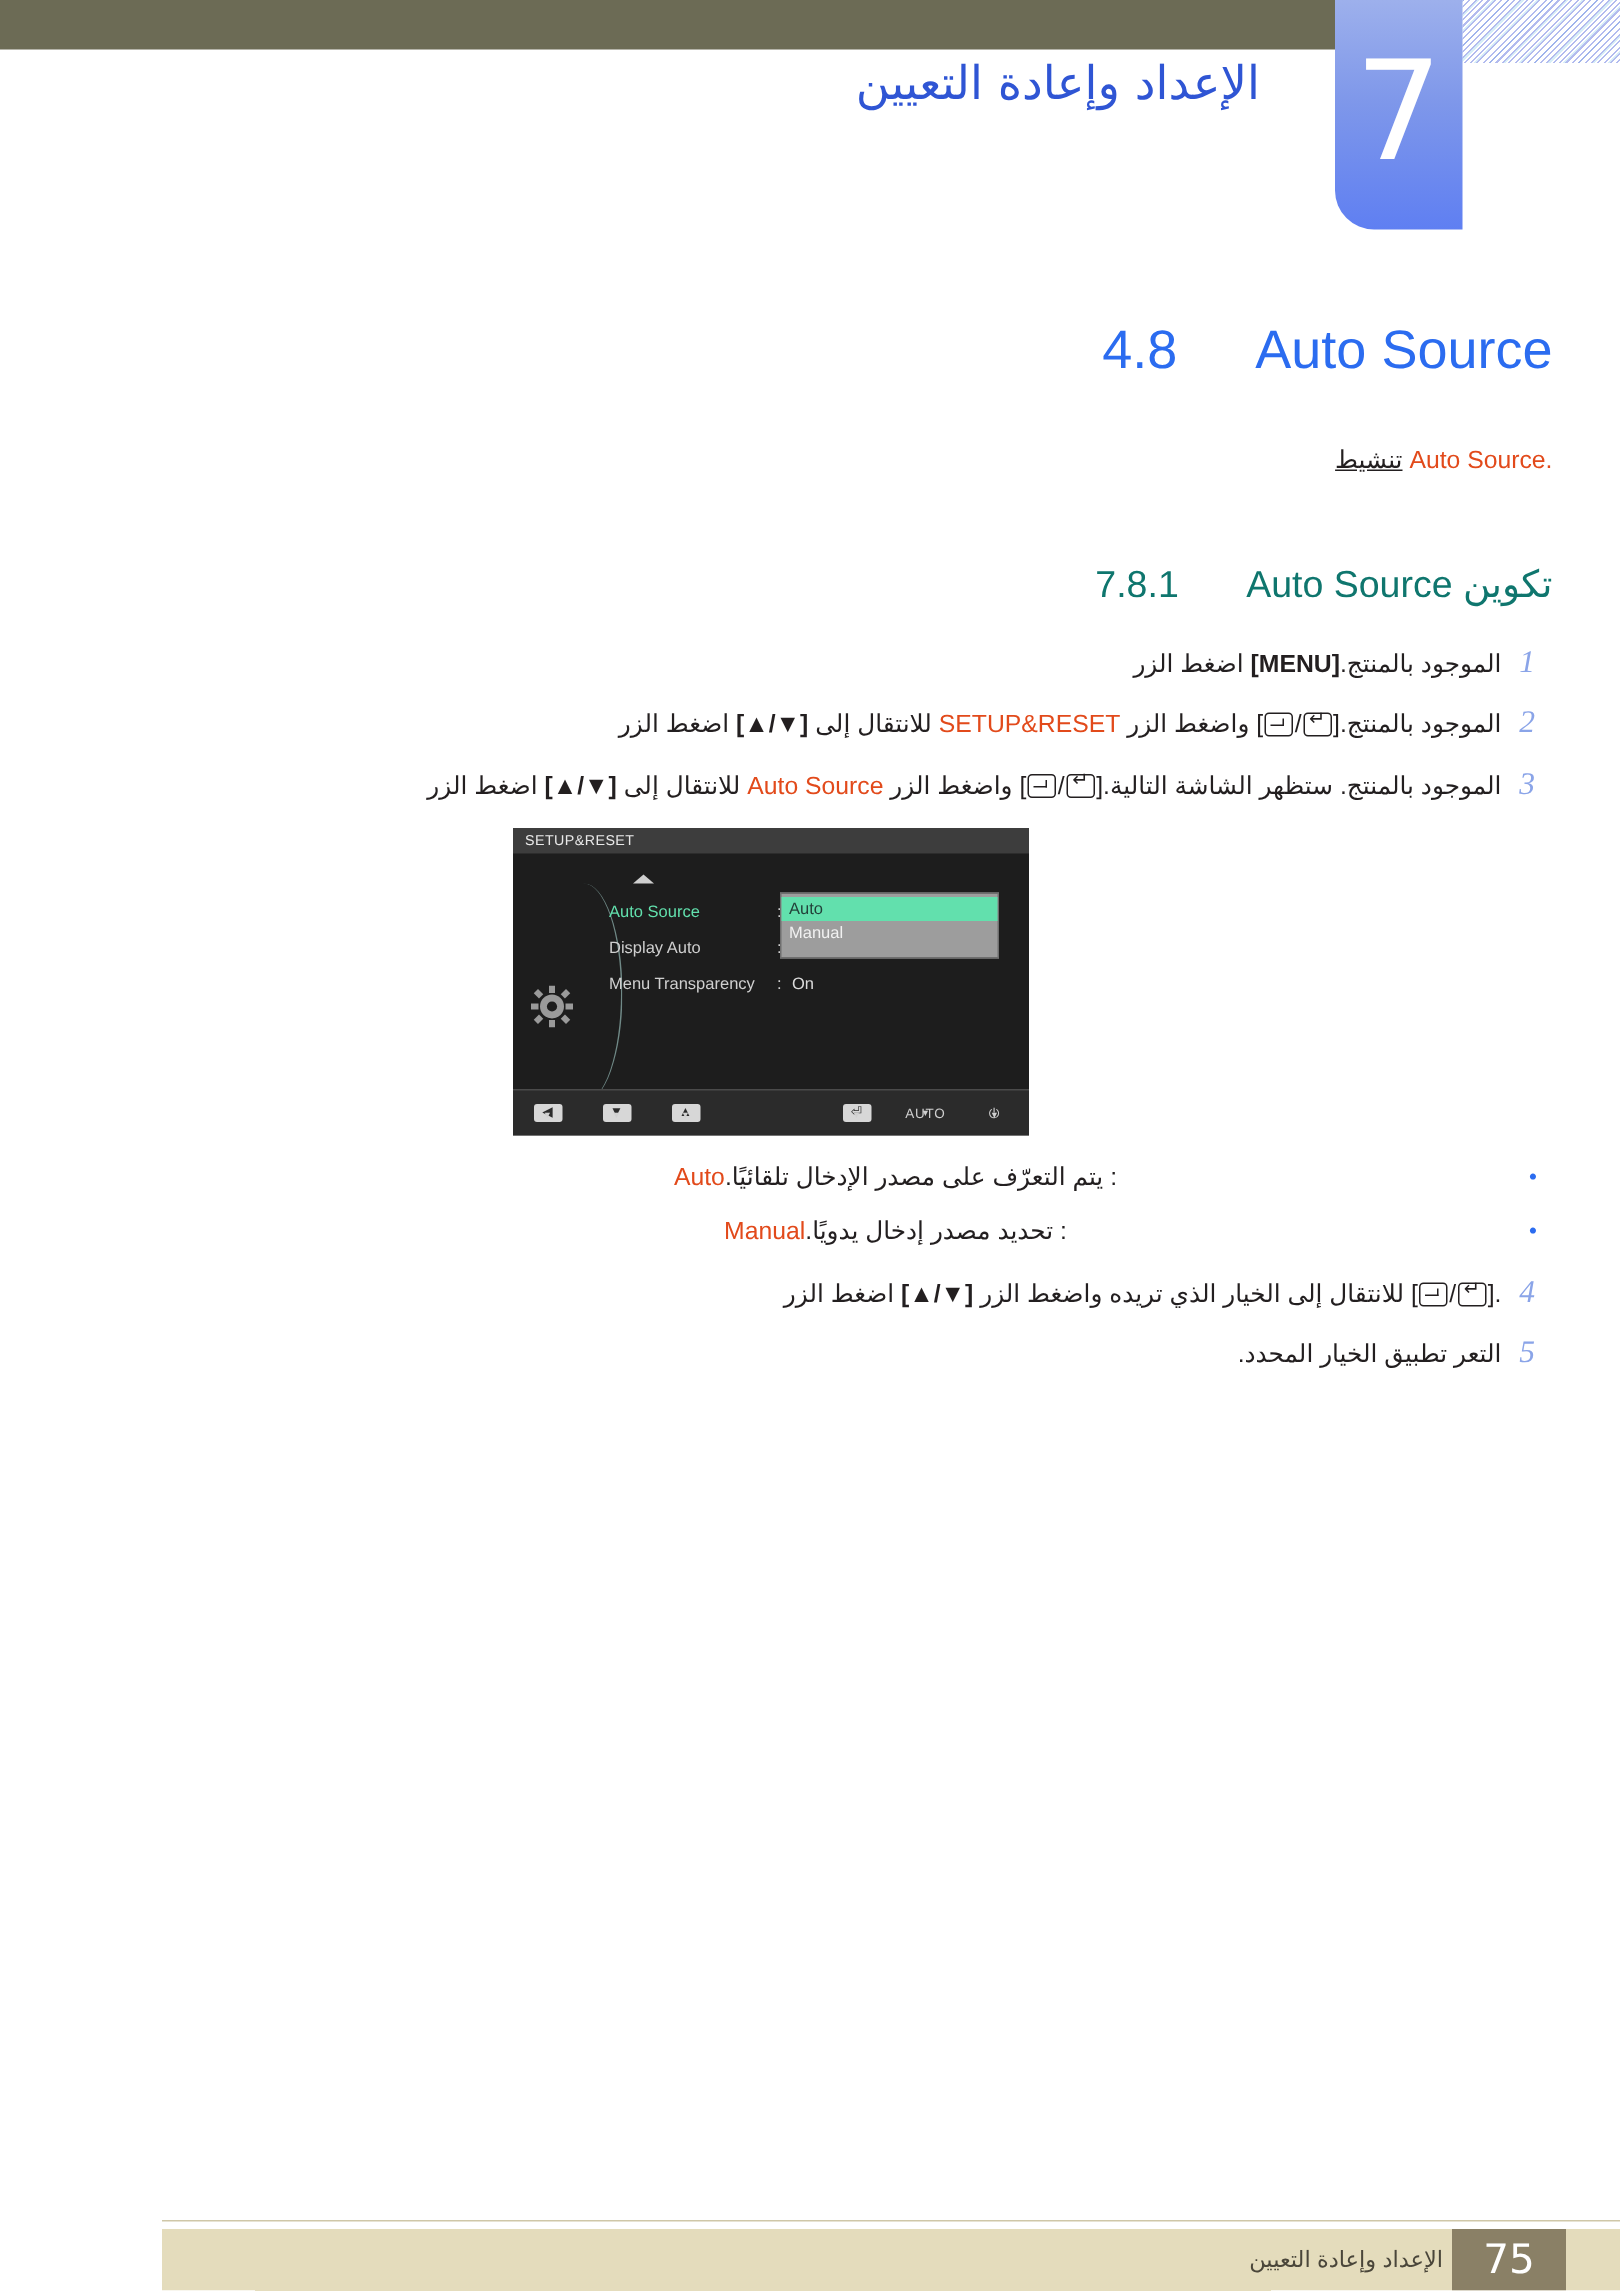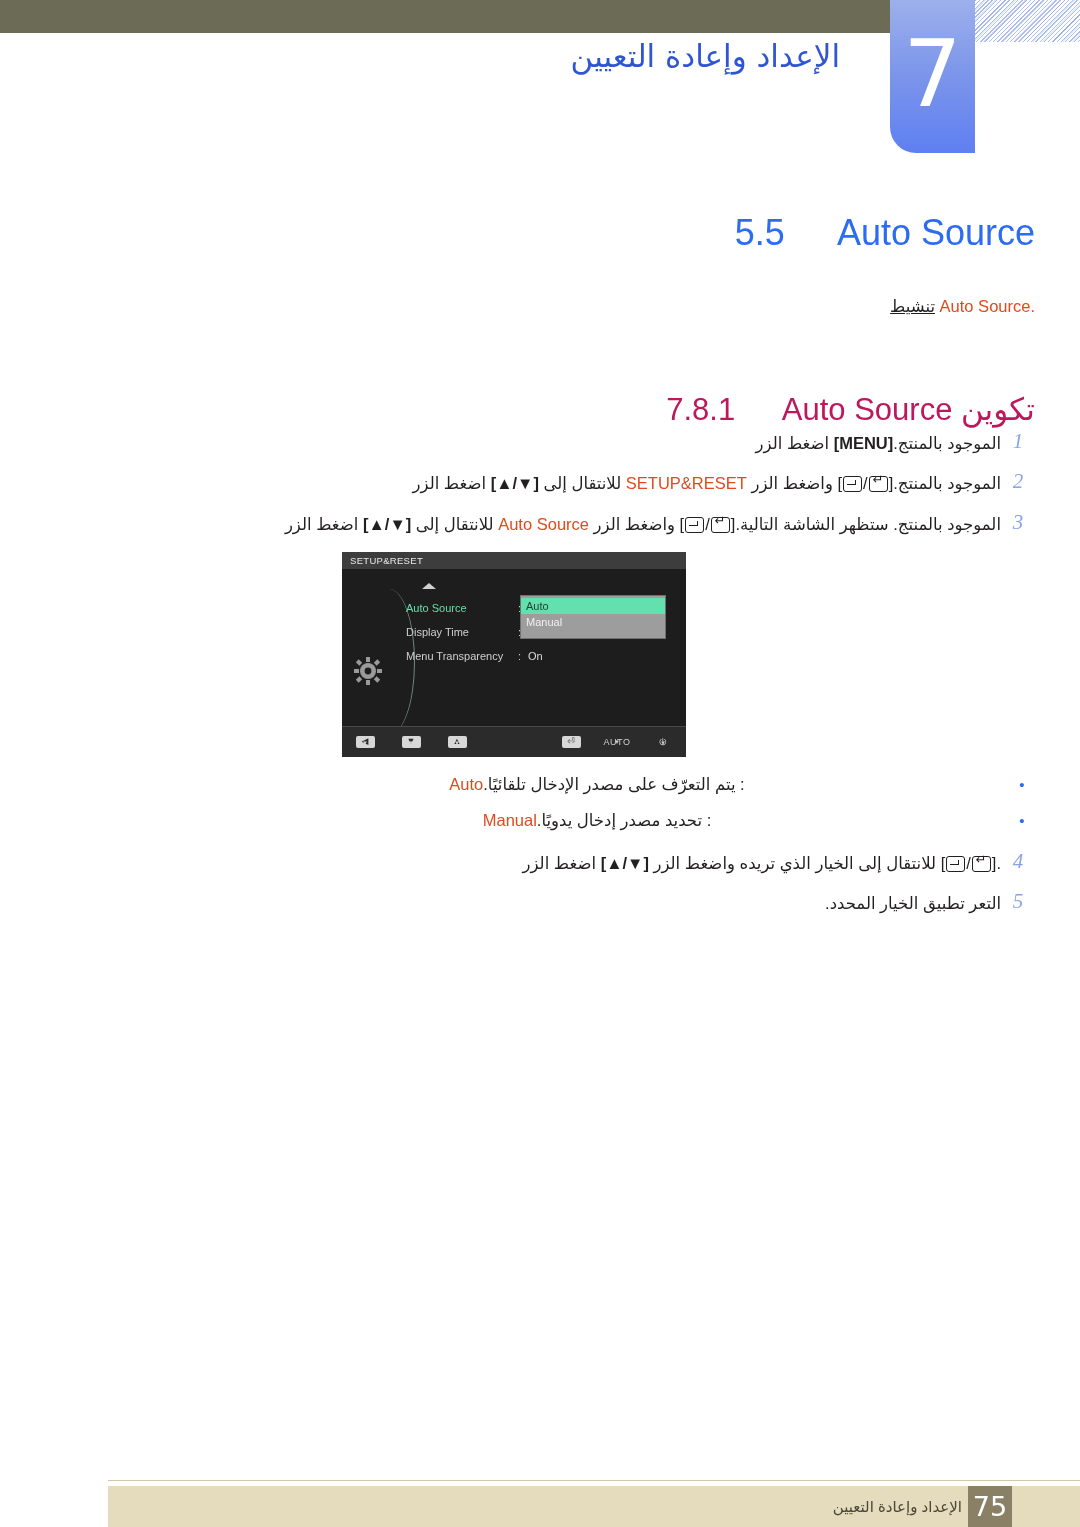--- a/index.html
+++ b/index.html
@@ -67,23 +67,23 @@
   .sec-intro{
     position:absolute;right:45px;top:297px;width:890px;
     text-align:right;font-size:16.5px;direction:rtl;
   }
   .sec-intro .hl{color:#e24a1b;}
   .sec-intro .ar{text-decoration:underline;}
 
   .sub-title{
     position:absolute;right:45px;top:375px;width:720px;
     text-align:right;
-    font-size:31px;color:#be185d;
+    font-size:25px;color:#0f766e;
     white-space:nowrap;
-    direction:ltr;unicode-bidi:isolate;margin-top:16px;
+    direction:ltr;unicode-bidi:isolate;
   }
   .sub-title .num{display:inline-block;}
   .sub-title .txt{display:inline-block;margin-left:38px;}
 
   
   .steps{
     position:absolute;right:45px;top:430px;width:900px;
     direction:rtl;
   }
   .step{
@@ -207,41 +207,41 @@
   
   .foot-rule{
     position:absolute;left:108px;top:1480px;width:972px;height:1px;
     background:#cfc7a8;
   }
   .foot-band{
     position:absolute;left:108px;top:1486px;width:972px;height:41px;
     background:#e4dcbc;
   }
   .foot-page{
-    position:absolute;left:968px;top:1486px;width:44px;height:41px;
+    position:absolute;left:968px;top:1486px;width:76px;height:41px;
     background:#8a8066;color:#ffffff;
     font-size:27px;line-height:41px;text-align:center;
     font-family:"DejaVu Sans",sans-serif;
   }
   .foot-text{
     position:absolute;left:0;right:118px;top:1486px;height:41px;
     line-height:41px;text-align:right;font-size:15px;color:#4a463a;
     direction:rtl;
   }
 </style>
 </head>
 <body>
 
 <div class="top-bar"></div>
 <div class="hatch"></div>
 <div class="chapter-tab">7</div>
 <div class="chapter-title">الإعداد وإعادة التعيين</div>
 
 <div class="sec-title">
-  <span class="num">5.5</span>
+  <span class="num">4.8</span>
   <span class="txt">Auto Source</span>
 </div>
 
 <div class="sec-intro">
   <span class="hl">.</span><span class="hl">Auto Source</span><span>&nbsp;</span><span class="ar">تنشيط</span>
 </div>
 
 <div class="sub-title">
   <span class="num">7.8.1</span>
   <span class="txt"><span>Auto Source</span>&nbsp;<span>تكوين</span></span>
@@ -294,21 +294,21 @@
     <div class="arc"></div>
     <div class="caret"></div>
 
     <div class="rows">
       <div class="row">
         <div class="rl sel">Auto Source</div>
         <div class="colon">:</div>
         <div class="rv"></div>
       </div>
       <div class="row">
-        <div class="rl">Display Time</div>
+        <div class="rl">Display Auto</div>
         <div class="colon">:</div>
         <div class="rv"></div>
       </div>
       <div class="row">
         <div class="rl">Menu Transparency</div>
         <div class="colon">:</div>
         <div class="rv">On</div>
       </div>
     </div>
 

